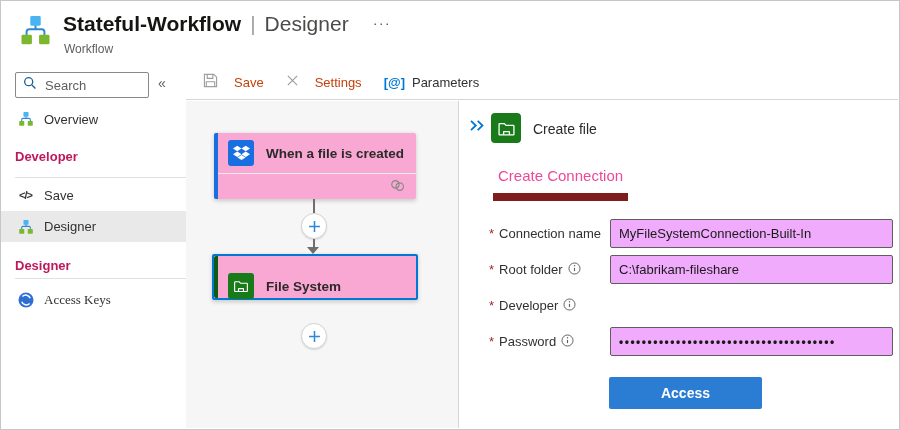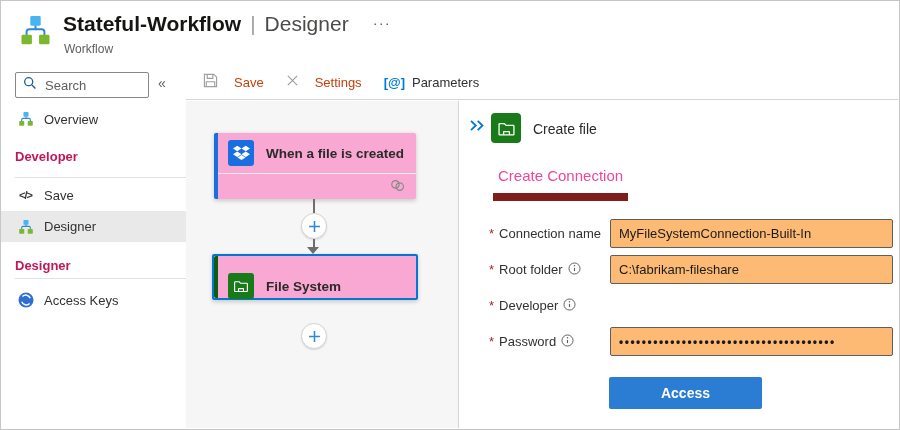--- a/index.html
+++ b/index.html
@@ -52,21 +52,21 @@
 
   
   .panel{position:absolute;left:457px;right:1px;top:100px;bottom:1px;background:#fff;border-left:1px solid #d6d6d6;padding-left:24px;}
   .panel-collapse{position:absolute;left:10px;top:17px;cursor:pointer;}
   .panel-tile{position:absolute;left:32px;top:12px;}
   .panel-title{position:absolute;left:74px;top:20px;font-size:14px;color:#2b2a29;}
   .tab{position:absolute;left:34px;top:66px;font-size:15px;color:#ec4899;padding:0 5px 9px 5px;border-bottom:8px solid #7f1d1d;cursor:pointer;}
   .frow{position:absolute;left:0;right:0;height:29px;}
   .flabel{position:absolute;left:30px;width:118px;height:29px;display:flex;align-items:center;gap:5px;font-size:13px;color:#323130;}
   .req{color:#a4262c;}
-  .fin{position:absolute;left:151px;top:0;width:283px;height:29px;box-sizing:border-box;border:1px solid #605e5c;border-radius:2px;font:13px "Liberation Sans",sans-serif;color:#1b1a19;padding:0 8px;background:#fdba74;}
+  .fin{position:absolute;left:151px;top:0;width:283px;height:29px;box-sizing:border-box;border:1px solid #605e5c;border-radius:2px;font:13px "Liberation Sans",sans-serif;color:#1b1a19;padding:0 8px;background:#f0abfc;}
   .fin.masked{font-weight:700;letter-spacing:1.5px;font-size:12px;}
   .create-btn{position:absolute;left:150px;top:276px;width:153px;height:32px;background:#2b7cd3;color:#fff;border:none;border-radius:2px;font:700 14px "Liberation Sans",sans-serif;cursor:pointer;}
 </style>
 </head>
 <body>
 
 <div class="app">
 
   <span class="hdr-ico">
     <svg width="33" height="33" viewBox="0 0 24 24">
@@ -124,21 +124,21 @@
           <rect x="1.8" y="15" width="7.6" height="7" rx="1" fill="#7cb82f"></rect>
           <rect x="14.6" y="15" width="7.6" height="7" rx="1" fill="#7cb82f"></rect>
         </svg>
       </span>
       <span>Designer</span>
     </div>
 
     <div class="nav-heading" style="top:193px;">Designer</div>
     <div class="nav-divider" style="top:213px;"></div>
 
-    <div class="nav-item" style="top:220px;">
+    <div class="nav-item" style="top:220px;font-family:Liberation Serif, serif;">
       <span class="nav-ico">
         <svg width="16" height="16" viewBox="0 0 16 16">
           <circle cx="8" cy="8" r="7.5" fill="#2f6fd4"></circle>
           <path d="M12.2 6.3A4.6 4.6 0 0 0 4.4 4.6" stroke="#fff" stroke-width="1.5" fill="none"></path>
           <path d="M3.8 9.7a4.6 4.6 0 0 0 7.8 1.7" stroke="#fff" stroke-width="1.5" fill="none"></path>
         </svg>
       </span>
       <span>Access Keys</span>
     </div>
   </nav>

